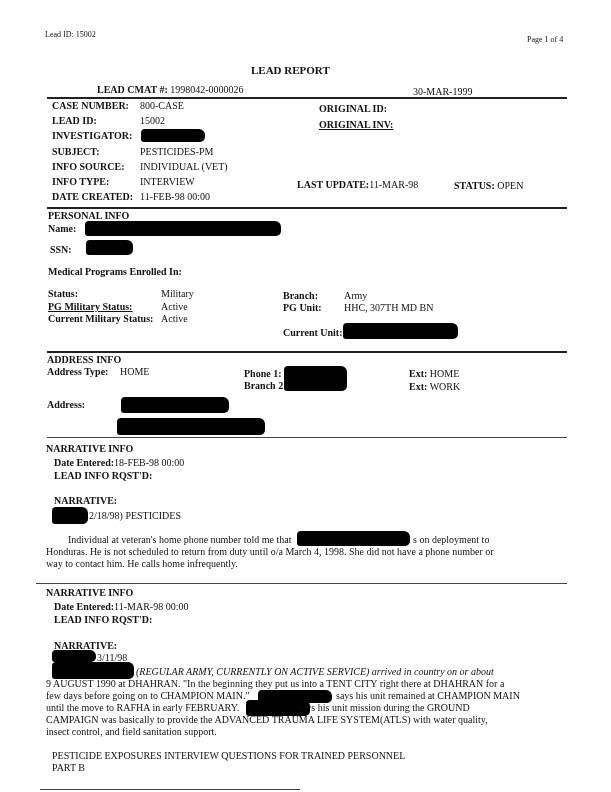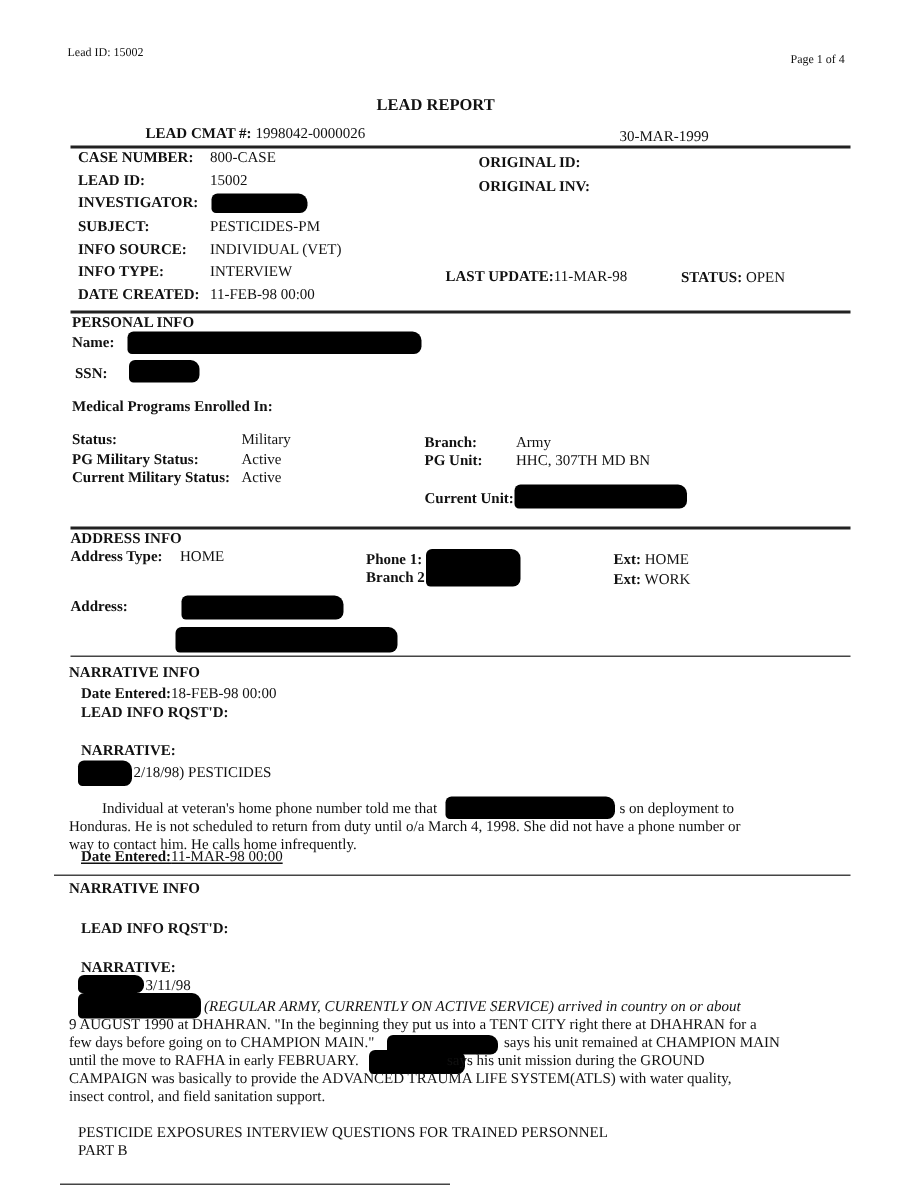--- a/index.html
+++ b/index.html
@@ -32,34 +32,34 @@
 <div class="abs t b" style="left:52px;top:146px;">SUBJECT:</div>
 <div class="abs t" style="left:140px;top:146px;">PESTICIDES-PM</div>
 <div class="abs t b" style="left:52px;top:161px;">INFO SOURCE:</div>
 <div class="abs t" style="left:140px;top:161px;">INDIVIDUAL (VET)</div>
 <div class="abs t b" style="left:52px;top:176px;">INFO TYPE:</div>
 <div class="abs t" style="left:140px;top:176px;">INTERVIEW</div>
 <div class="abs t b" style="left:52px;top:191px;">DATE CREATED:</div>
 <div class="abs t" style="left:140px;top:191px;">11-FEB-98 00:00</div>
 
 <div class="abs t b" style="left:319px;top:103px;">ORIGINAL ID:</div>
-<div class="abs t b" style="left:319px;top:119px;">ORIGINAL INV:</div>
+<div class="abs t b" style="left:319px;top:119px;text-decoration:underline;">ORIGINAL INV:</div>
 <div class="abs t" style="left:297px;top:179px;"><b>LAST UPDATE:</b><span>11-MAR-98</span></div>
 <div class="abs t" style="left:454px;top:180px;"><b>STATUS:</b> <span>OPEN</span></div>
 <div class="rule" style="left:47px;top:207px;width:520px;"></div>
 
 <div class="abs t b" style="left:48px;top:210px;">PERSONAL INFO</div>
 <div class="abs t b" style="left:48px;top:223px;">Name:</div>
 <div class="redact" style="left:85px;top:221px;width:196px;height:15px;"></div>
 <div class="abs t b" style="left:50px;top:244px;">SSN:</div>
 <div class="redact" style="left:86px;top:240px;width:47px;height:15px;"></div>
 <div class="abs t b" style="left:48px;top:266px;">Medical  Programs Enrolled In:</div>
 <div class="abs t b" style="left:48px;top:288px;">Status:</div>
 <div class="abs t" style="left:161px;top:288px;">Military</div>
-<div class="abs t b" style="left:48px;top:301px;">PG Military Status:</div>
+<div class="abs t b" style="left:48px;top:301px;text-decoration:underline;">PG Military Status:</div>
 <div class="abs t" style="left:161px;top:301px;">Active</div>
 <div class="abs t b" style="left:48px;top:313px;text-align:right;">Current Military Status:</div>
 <div class="abs t" style="left:161px;top:313px;">Active</div>
 <div class="abs t b" style="left:283px;top:290px;">Branch:</div>
 <div class="abs t" style="left:344px;top:290px;">Army</div>
 <div class="abs t b" style="left:283px;top:302px;">PG Unit:</div>
 <div class="abs t" style="left:344px;top:302px;text-align:center;">HHC, 307TH MD BN</div>
 <div class="abs t b" style="left:283px;top:327px;">Current Unit:</div>
 <div class="redact" style="left:343px;top:323px;width:115px;height:16px;"></div>
 <div class="rule" style="left:47px;top:351px;width:520px;"></div>
@@ -84,21 +84,21 @@
 <div class="redact" style="left:52px;top:507px;width:36px;height:17px;"></div>
 <div class="abs t" style="left:89px;top:510px;">2/18/98)  PESTICIDES</div>
 <div class="abs t" style="left:68px;top:534px;">Individual at veteran's home phone number told me that</div>
 <div class="redact" style="left:297px;top:531px;width:113px;height:15px;"></div>
 <div class="abs t" style="left:413px;top:534px;">s on deployment to</div>
 <div class="abs t" style="left:46px;top:546px;">Honduras.  He is not scheduled to return from duty until o/a March 4, 1998.  She did not have a phone number or</div>
 <div class="abs t" style="left:46px;top:558px;">way to contact him.  He calls home infrequently.</div>
 <div class="rule thin" style="left:36px;top:583px;width:531px;"></div>
 
 <div class="abs t b" style="left:46px;top:587px;">NARRATIVE INFO</div>
-<div class="abs t" style="left:54px;top:566px;text-decoration:underline;"><b>Date Entered:</b><span>11-MAR-98 00:00</span></div>
+<div class="abs t" style="left:54px;top:601px;"><b>Date Entered:</b><span>11-MAR-98 00:00</span></div>
 <div class="abs t b" style="left:54px;top:614px;">LEAD INFO RQST'D:</div>
 <div class="abs t b" style="left:54px;top:640px;">NARRATIVE:</div>
 <div class="redact" style="left:52px;top:650px;width:44px;height:12px;"></div>
 <div class="abs t" style="left:97px;top:652px;">3/11/98</div>
 <div class="redact" style="left:52px;top:662px;width:82px;height:17px;"></div>
 <div class="abs t" style="left:136px;top:666px;font-style:italic;">(REGULAR ARMY, CURRENTLY ON ACTIVE SERVICE) arrived in country on or about</div>
 <div class="abs t" style="left:46px;top:678px;">9 AUGUST 1990 at DHAHRAN.  "In the beginning they put us into a TENT CITY right there at DHAHRAN for a</div>
 <div class="abs t" style="left:46px;top:690px;">few days before going on to CHAMPION MAIN."</div>
 <div class="redact" style="left:258px;top:690px;width:74px;height:13px;"></div>
 <div class="abs t" style="left:336px;top:690px;">says his unit remained at CHAMPION MAIN</div>

